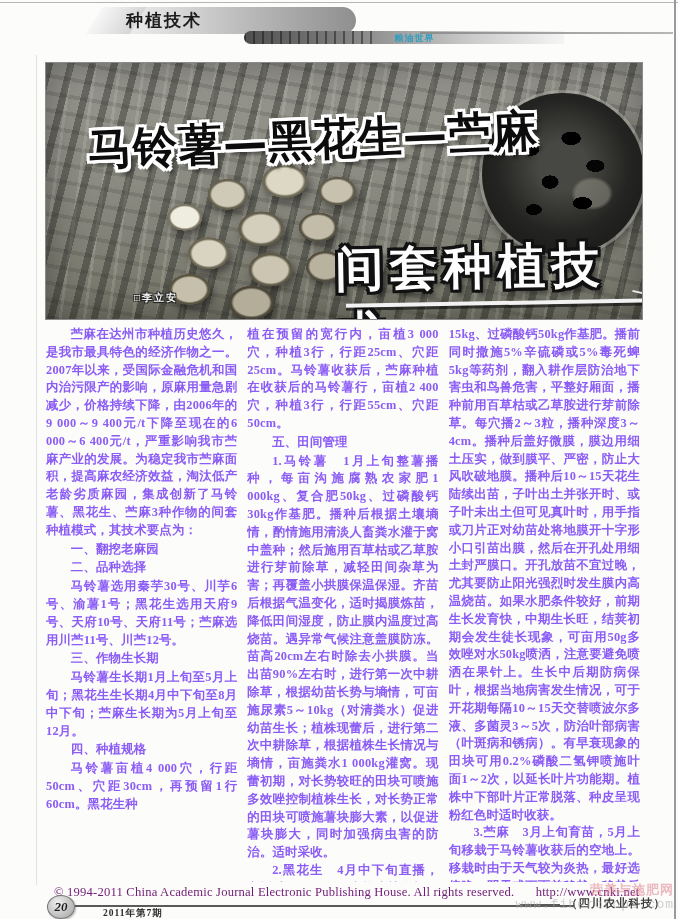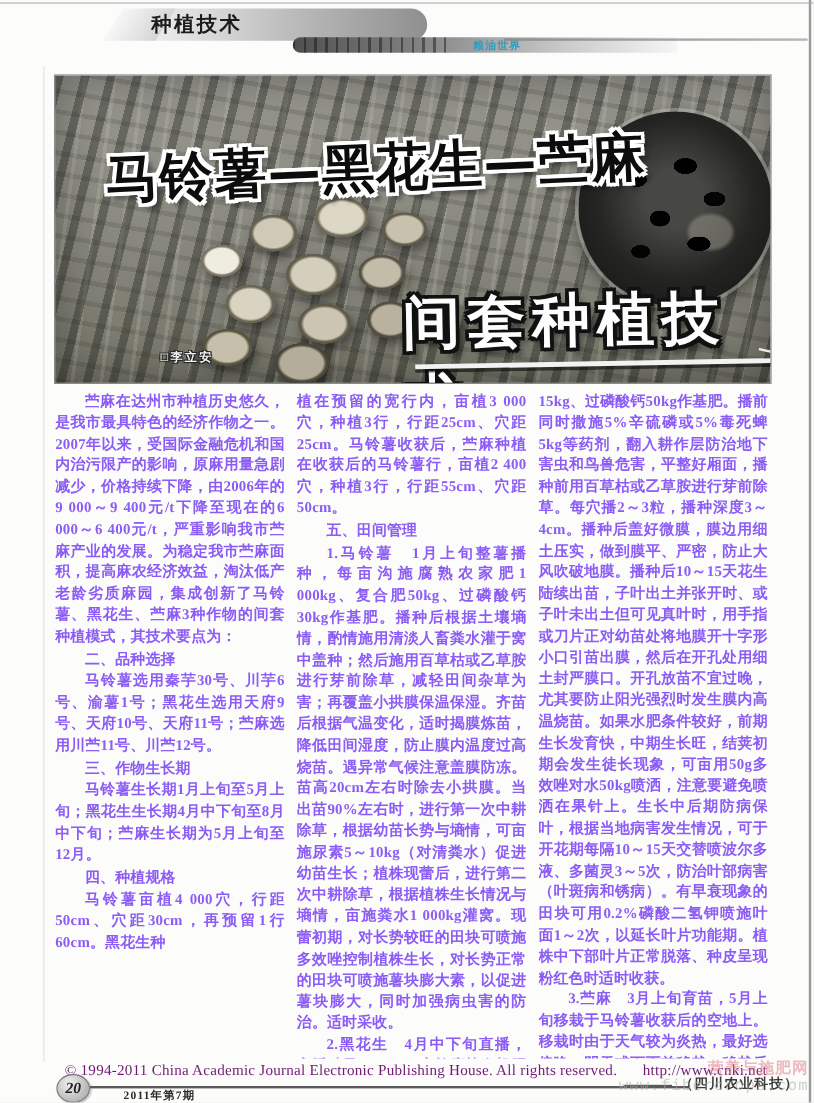--- a/index.html
+++ b/index.html
@@ -125,20 +125,21 @@
     <div class="inset-circle"></div>
     <div class="hero-title1">马铃薯—黑花生—苎麻</div>
     <div class="hero-title2">间套种植技术</div>
     <div class="flourish"></div>
     <div class="author">□李立安</div>
   </div>
 
   <div class="columns">
     <div class="col">
       <p class="ind">苎麻在达州市种植历史悠久，是我市最具特色的经济作物之一。2007年以来，受国际金融危机和国内治污限产的影响，原麻用量急剧减少，价格持续下降，由2006年的9 000～9 400元/t下降至现在的6 000～6 400元/t，严重影响我市苎麻产业的发展。为稳定我市苎麻面积，提高麻农经济效益，淘汰低产老龄劣质麻园，集成创新了马铃薯、黑花生、苎麻3种作物的间套种植模式，其技术要点为：</p>
+      <p class="head">一、翻挖老麻园</p>
       <p class="head">二、品种选择</p>
       <p class="ind">马铃薯选用秦芋30号、川芋6号、渝薯1号；黑花生选用天府9号、天府10号、天府11号；苎麻选用川苎11号、川苎12号。</p>
       <p class="head">三、作物生长期</p>
       <p class="ind">马铃薯生长期1月上旬至5月上旬；黑花生生长期4月中下旬至8月中下旬；苎麻生长期为5月上旬至12月。</p>
       <p class="head">四、种植规格</p>
       <p class="ind">马铃薯亩植4 000穴，行距50cm、穴距30cm，再预留1行60cm。黑花生种</p>
     </div>
     <div class="col">
       <p>植在预留的宽行内，亩植3 000穴，种植3行，行距25cm、穴距25cm。马铃薯收获后，苎麻种植在收获后的马铃薯行，亩植2 400穴，种植3行，行距55cm、穴距50cm。</p>
       <p class="head">五、田间管理</p>

